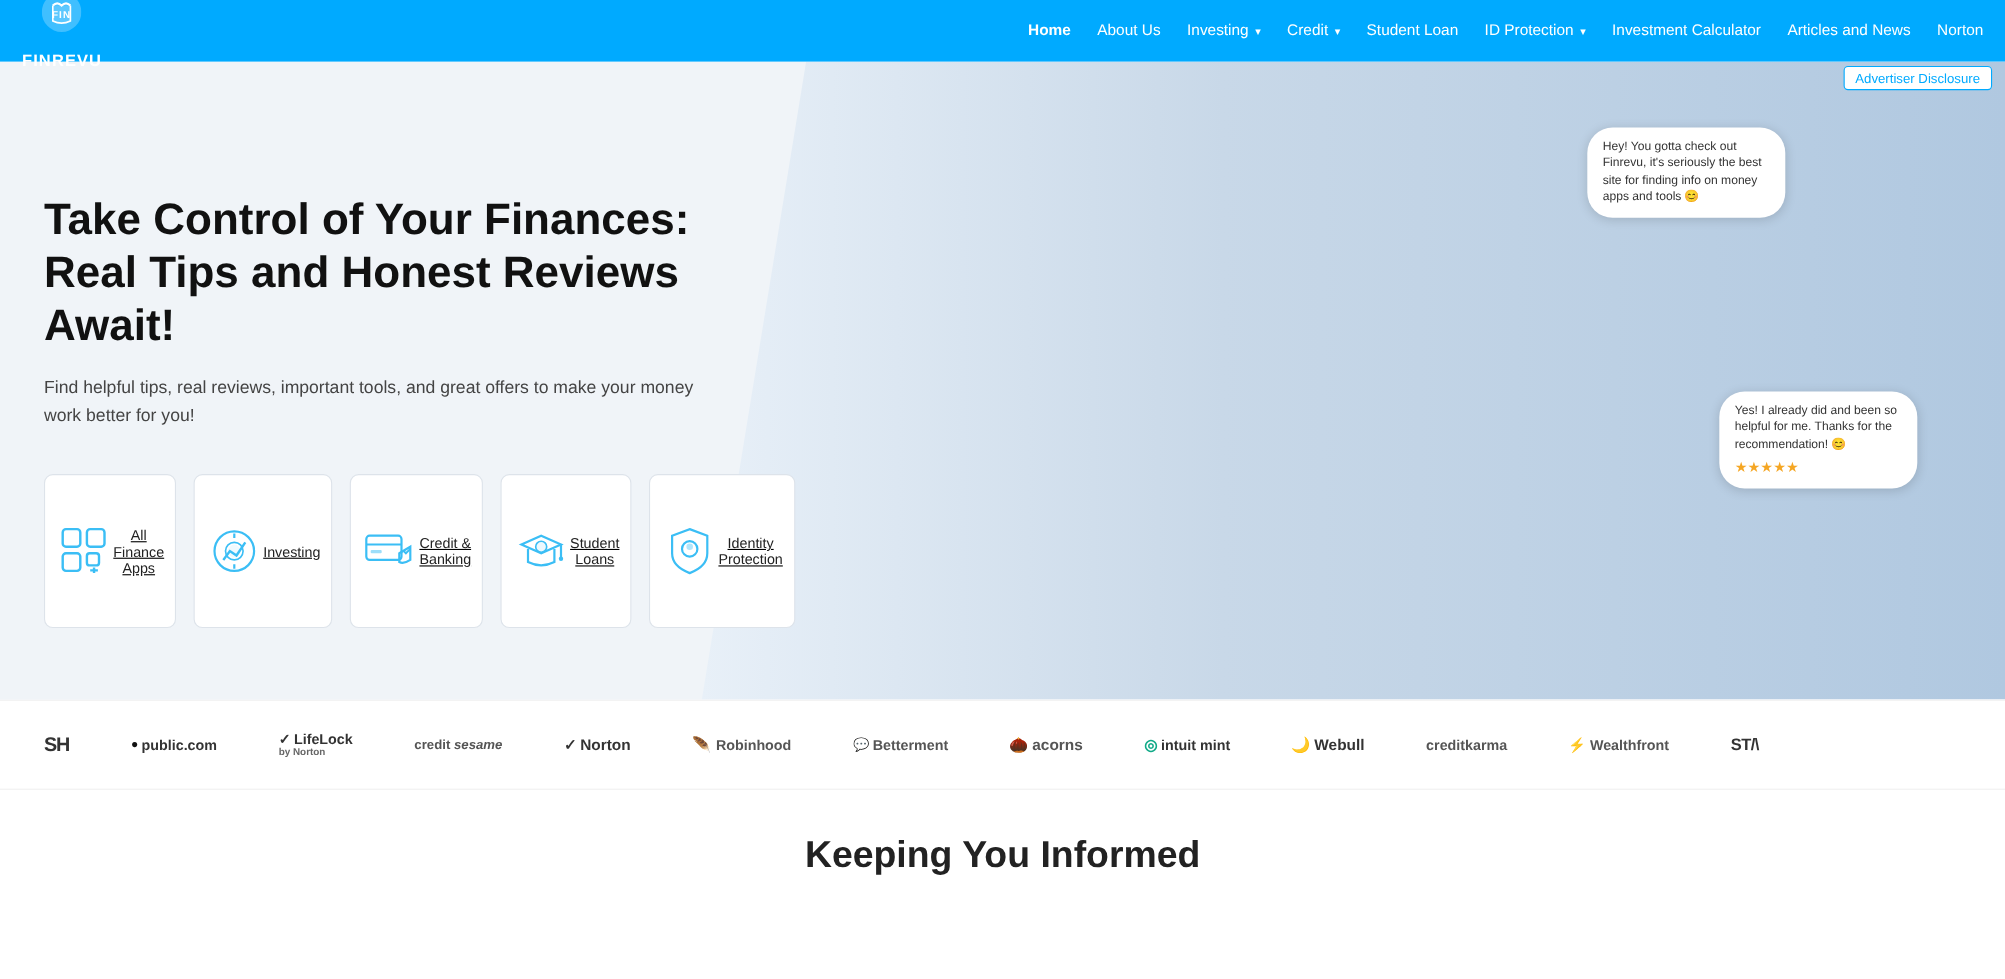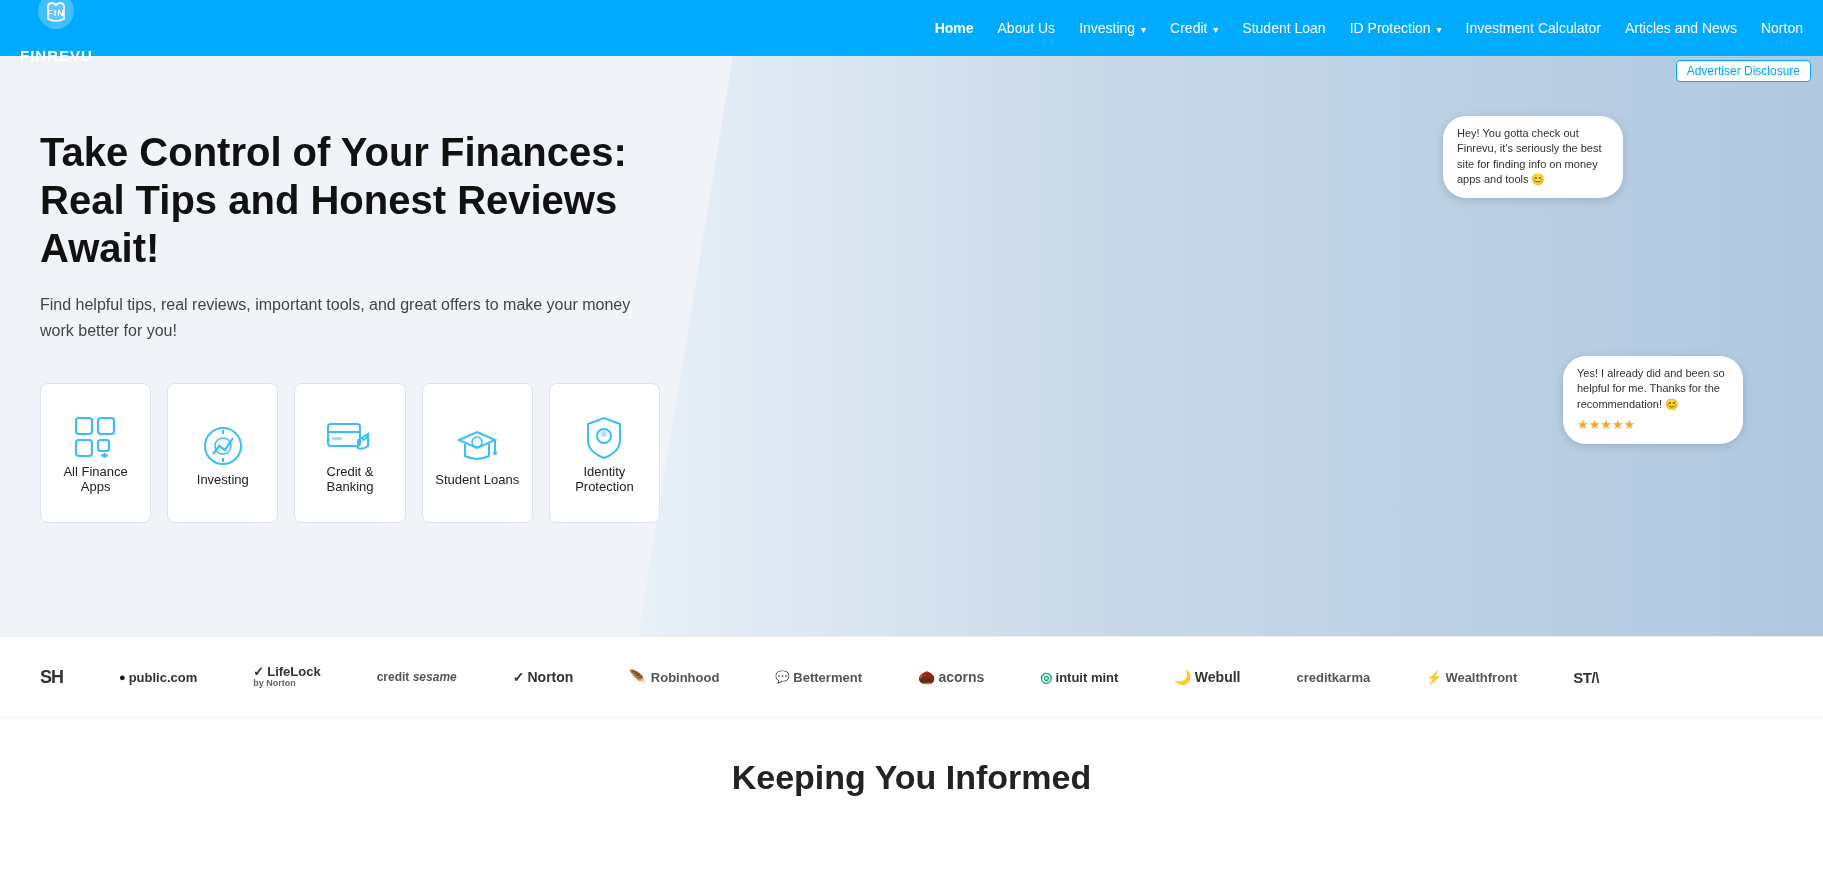--- a/index.html
+++ b/index.html
@@ -75,22 +75,23 @@
       right: 0;
       top: 0;
       width: 65%;
       height: 100%;
       background: linear-gradient(to right, #e8f0f8 0%, #c8d8e8 40%, #b0c8e0 100%);
       clip-path: polygon(8% 0, 100% 0, 100% 100%, 0% 100%);
     }
     .hero-content {
       position: relative;
       z-index: 5;
-      padding: 72px 40px 30px 40px;
+      padding: 96px 40px 30px 40px;
       max-width: 700px;
+      margin-top: 24px;
     }
     .hero-title {
       font-size: 40px;
       font-weight: 900;
       color: #111;
       line-height: 1.2;
       margin-bottom: 20px;
     }
     .hero-subtitle {
       font-size: 16px;
@@ -105,26 +106,27 @@
       gap: 16px;
       margin-top: 10px;
     }
     .category-card {
       background: #fff;
       border: 1.5px solid #dde3ea;
       border-radius: 8px;
       width: 160px;
       min-height: 140px;
       display: flex;
-      flex-direction: column;
+      flex-direction: row;
       align-items: center;
       justify-content: center;
       cursor: pointer;
       padding: 20px 10px;
       transition: box-shadow 0.2s;
+      text-decoration: underline;
     }
     .card-icon {
       width: 52px;
       height: 52px;
       display: flex;
       align-items: center;
       justify-content: center;
     }
     .card-icon svg { width: 52px; height: 52px; }
     .card-label {

